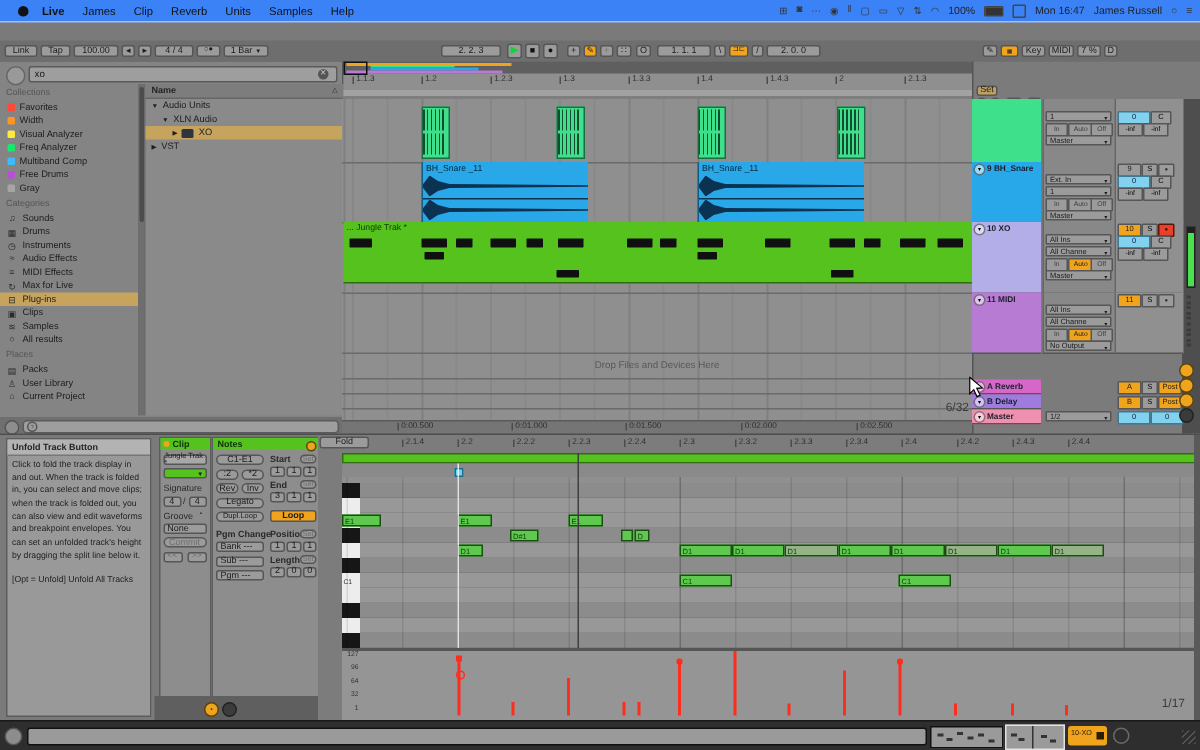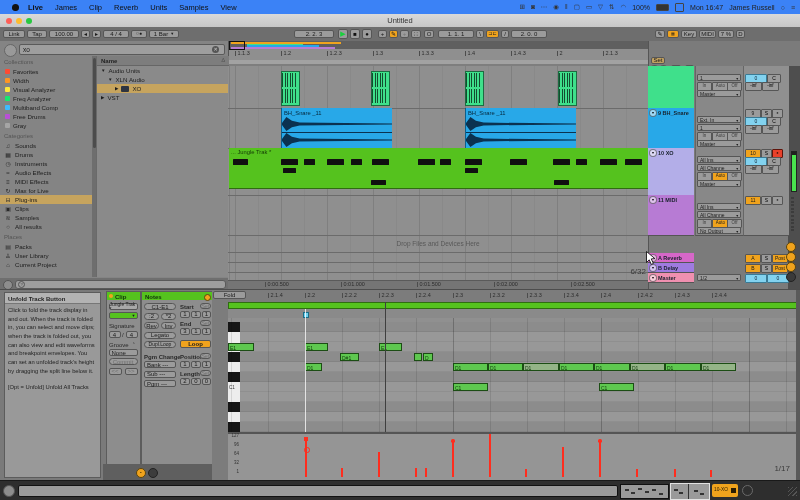--- a/index.html
+++ b/index.html
@@ -25,21 +25,21 @@
 
   <div class="a" style="left:0;top:0;width:800px;height:14px;background:#3b82f6;border-bottom:1px solid #bdbdbd;">
     <span class="a" style="left:12px;top:4px;width:7px;height:7px;background:#111;border-radius:50% 50% 45% 45%;"></span>
     <div id="menu-items" class="a" style="left:28px;top:0;height:14px;display:flex;align-items:center;gap:12px;font-size:7.5px;color:#111;">
         <span style="font-weight: bold;">Live</span>
         <span>James</span>
         <span>Clip</span>
         <span>Reverb</span>
         <span>Units</span>
         <span>Samples</span>
-        <span>View</span>
+        <span>Help</span>
       </div>
     <div class="a" style="right:5px;top:0;height:14px;display:flex;align-items:center;gap:6px;">
       <div id="status-icons" style="display:flex;gap:6px;font-size:6.5px;color:#333;">
           <span>⊞</span>
           <span>◙</span>
           <span>⋯</span>
           <span>◉</span>
           <span>‖</span>
           <span>▢</span>
           <span>▭</span>
@@ -50,26 +50,20 @@
       <span class="lbl" style="position:static;font-size:7px;color:#222;">100%</span>
       <span style="width:11px;height:5px;border:1px solid #444;border-radius:1px;background:linear-gradient(90deg,#333 0 100%);display:inline-block;"></span>
       <span style="width:7px;height:7px;border:1px solid #444;border-radius:1px;display:inline-block;"></span>
       <span class="lbl" style="position:static;font-size:7px;color:#222;">Mon 16:47</span>
       <span class="lbl" style="position:static;font-size:7px;color:#222;">James Russell</span>
       <span style="font-size:7px;color:#333;">○</span>
       <span style="font-size:7px;color:#333;">≡</span>
     </div>
   </div>
 
-  <div class="a" style="left:0;top:14px;width:800px;height:13px;background:linear-gradient(#d9d9d9,#c7c7c7);border-bottom:1px solid #8f8f8f;">
-    <span class="a" style="left:6px;top:3.5px;width:6px;height:6px;border-radius:50%;background:#ff5f57;"></span>
-    <span class="a" style="left:16px;top:3.5px;width:6px;height:6px;border-radius:50%;background:#febc2e;"></span>
-    <span class="a" style="left:26px;top:3.5px;width:6px;height:6px;border-radius:50%;background:#28c840;"></span>
-    <div class="lbl" style="left:0;right:0;top:3px;text-align:center;font-size:7.5px;color:#333;">Untitled</div>
-  </div>
 
   <div class="a" style="left:0;top:27px;width:800px;height:14px;background:#6e6e6e;border-bottom:1px solid #474747;">
     <div class="chip" style="left:3px;top:2.5px;width:22px;height:8px;">Link</div>
     <div class="chip" style="left:27px;top:2.5px;width:20px;height:8px;">Tap</div>
     <div class="chip" style="left:49px;top:2.5px;width:30px;height:8px;">100.00</div>
     <div class="chip" style="left:81px;top:2.5px;width:9px;height:8px;">◂</div>
     <div class="chip" style="left:92px;top:2.5px;width:9px;height:8px;">▸</div>
     <div class="chip" style="left:103px;top:2.5px;width:26px;height:8px;">4 / 4</div>
     <div class="chip" style="left:131px;top:2.5px;width:16px;height:8px;font-size:5px;">○●</div>
     <div class="chip" style="left:149px;top:2.5px;width:30px;height:8px;gap:2px;">

